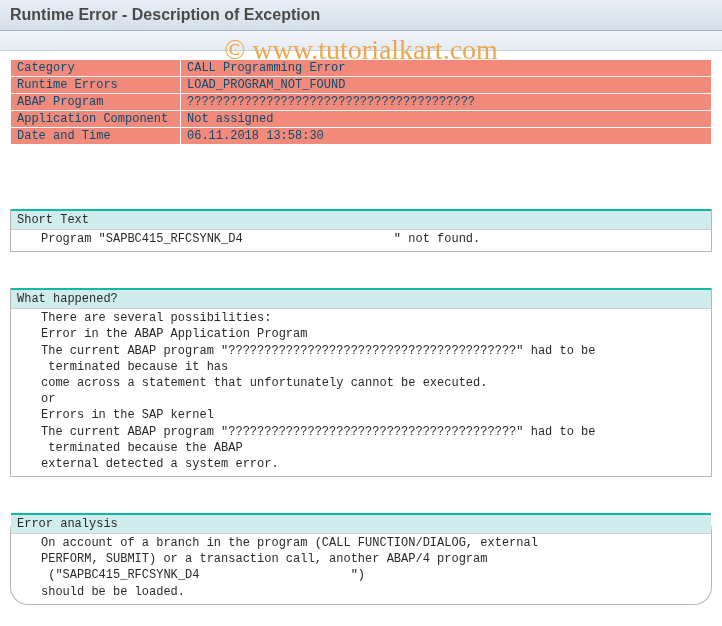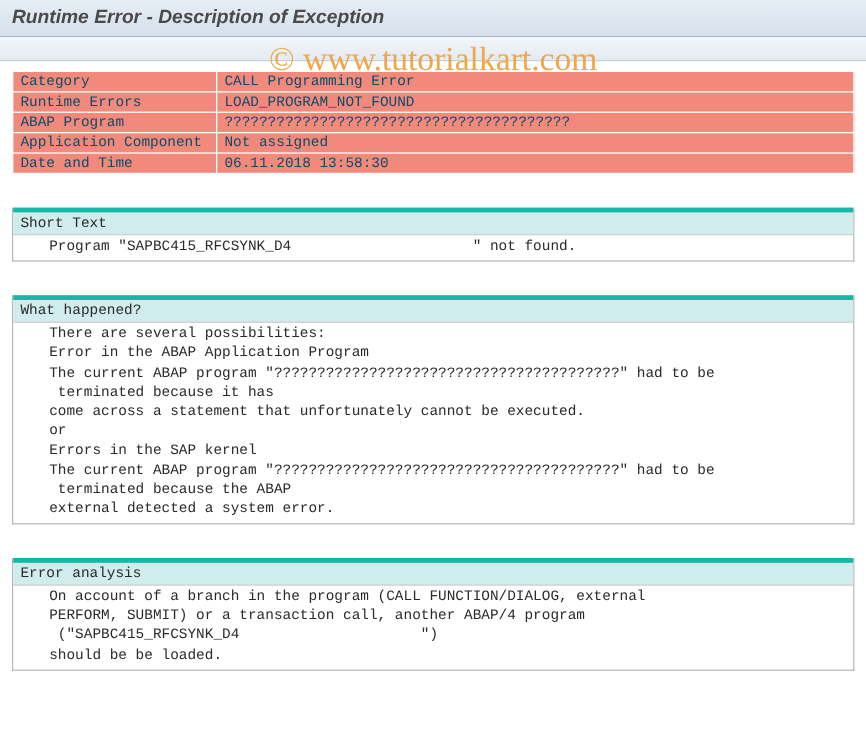--- a/index.html
+++ b/index.html
@@ -11,21 +11,20 @@
     overflow: hidden;
     position: relative;
   }
   .titlebar {
     background: linear-gradient(#e6edf5, #d6e0ea);
     border-bottom: 1px solid #9fb4c9;
     padding: 6px 10px;
   }
   .titlebar h1 {
     font-size: 16px;
-    font-style: italic;
     font-weight: bold;
     color: #4a4a4a;
   }
   .toolbar {
     background: linear-gradient(#f3f6fa, #e4ebf3);
     border-bottom: 1px solid #c3d1df;
     height: 20px;
   }
   .watermark {
     position: absolute;
@@ -67,24 +66,25 @@
     border-left: 1px solid #b7b7b7;
     border-right: 1px solid #b7b7b7;
     border-bottom: 1px solid #b7b7b7;
     margin-bottom: 28px;
     font-family: "Courier New", monospace;
     font-size: 12px;
     background: #ffffff;
   }
   .section-header {
     background: #d1ecec;
-    border-top: 4px solid #14b8a6;
+    border-top: 2px solid #14b8a6;
     border-bottom: 1px solid #cfcfcf;
     padding: 2px 6px;
     color: #2a2a2a;
+    margin-top: 36px;
   }
   .section-body {
     padding: 1px 6px 4px 6px;
     color: #2a2a2a;
     line-height: 1.35;
   }
   .section-body div {
     white-space: pre;
     overflow: hidden;
   }
@@ -147,21 +147,21 @@
       <div class="indent1">come across a statement that unfortunately cannot be executed.</div>
       <div class="indent1">or</div>
       <div class="indent1">Errors in the SAP kernel</div>
       <div class="indent1"></div>
       <div class="indent1">The current ABAP program "????????????????????????????????????????" had to be</div>
       <div class="indent1"> terminated because the ABAP</div>
       <div class="indent1">external detected a system error.</div>
     </div>
   </div>
 
-  <div class="section" style="margin-bottom:0;">
+  <div class="section" style="margin-bottom:0;border-radius:18px;">
     <div class="section-header">Error analysis</div>
     <div class="section-body">
       <div class="indent1">On account of a branch in the program (CALL FUNCTION/DIALOG, external</div>
       <div class="indent1">PERFORM, SUBMIT) or a transaction call, another ABAP/4 program</div>
       <div class="indent1"> ("SAPBC415_RFCSYNK_D4                     ")</div>
       <div class="indent1">should be be loaded.</div>
     </div>
   </div>
 
 </div>

